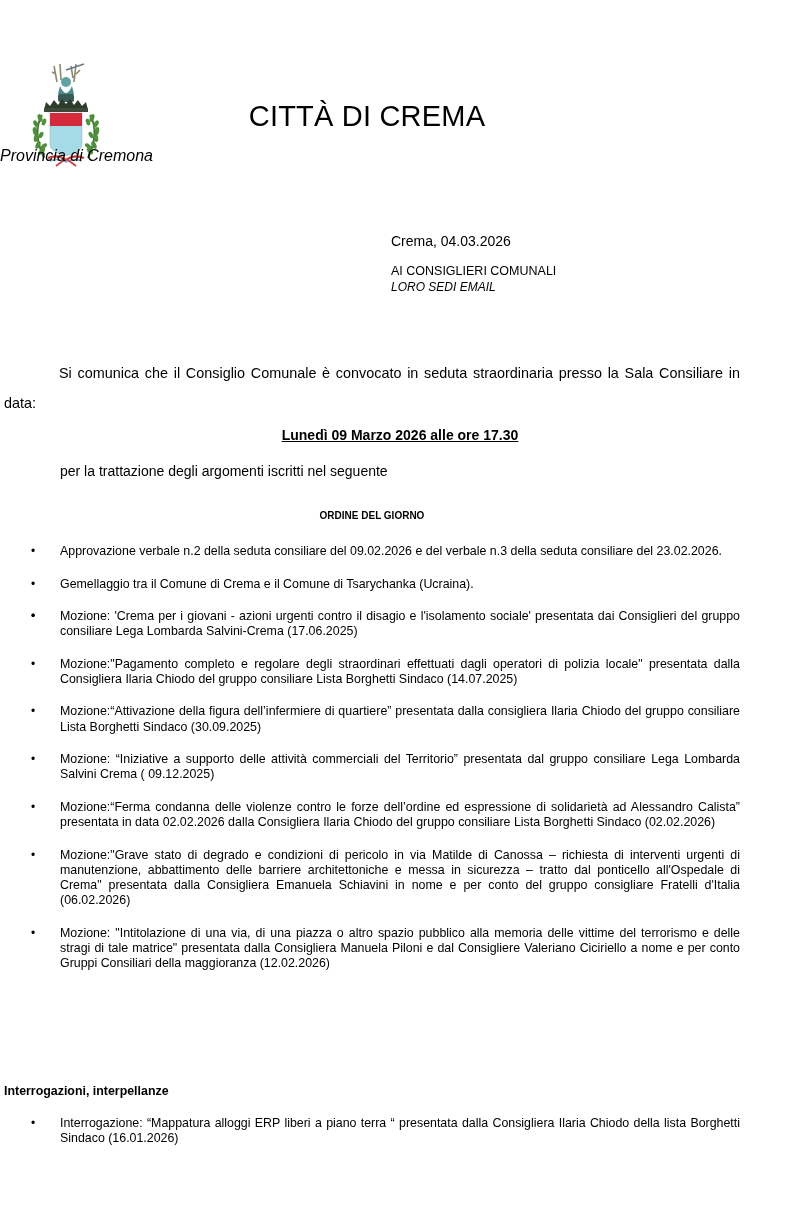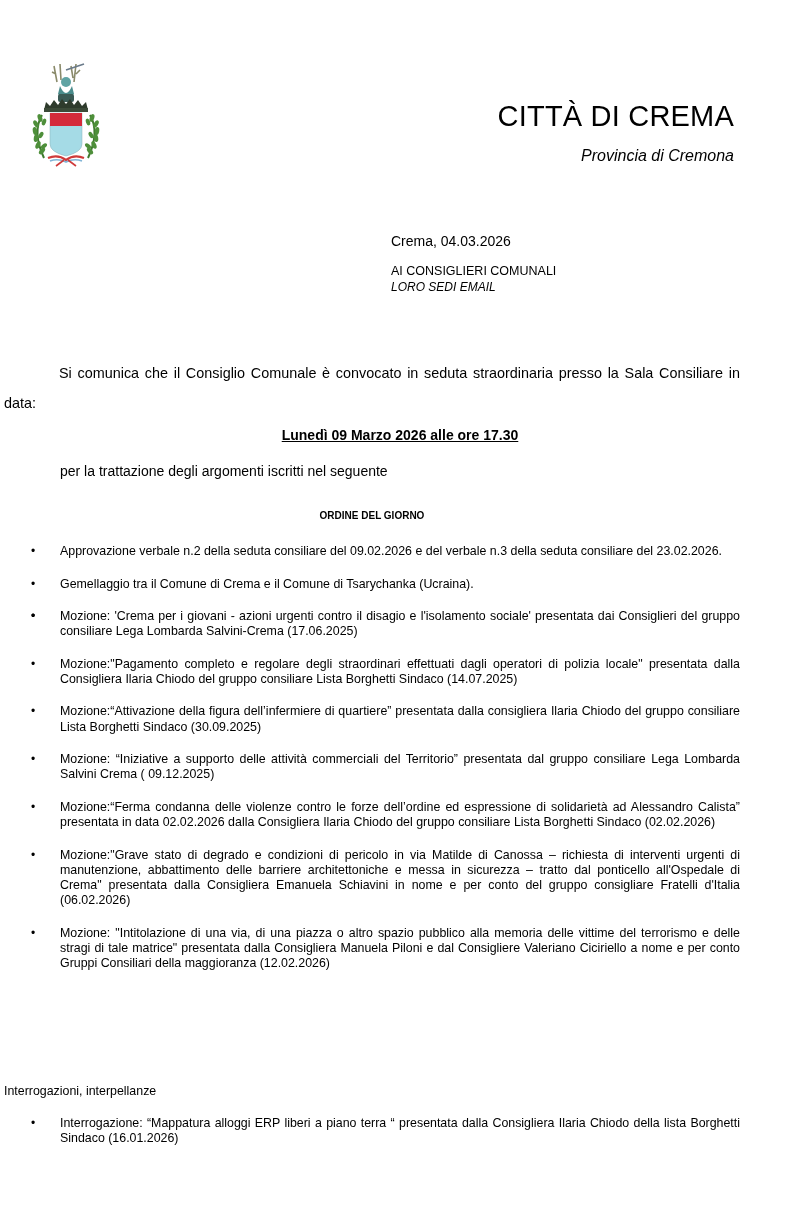--- a/index.html
+++ b/index.html
@@ -22,30 +22,30 @@
       left: 24px;
       top: 60px;
       width: 84px;
       height: 108px;
     }
 
     .title {
       left: 0;
       width: 734px;
       top: 98px;
-      text-align: right;
+      text-align: center;
       font-size: 29px;
       line-height: 36px;
       letter-spacing: 0.2px;
     }
     .subtitle {
       left: 0;
       width: 734px;
       top: 146px;
-      text-align: right;
+      text-align: left;
       font-size: 16px;
       line-height: 20px;
       font-style: italic;
     }
 
     .date {
       left: 391px;
       top: 232px;
       font-size: 14px;
       line-height: 18px;
@@ -124,21 +124,21 @@
       left: 31px;
       top: 0;
       font-size: 12px;
     }
 
     .section-title {
       left: 4px;
       top: 1084px;
       font-size: 12.4px;
       line-height: 15px;
-      font-weight: normal;
+      font-weight: bold;
     }
 
     .list2 {
       left: 0;
       width: 800px;
       top: 1116px;
       margin: 0;
       padding: 0;
       list-style: none;
     }

